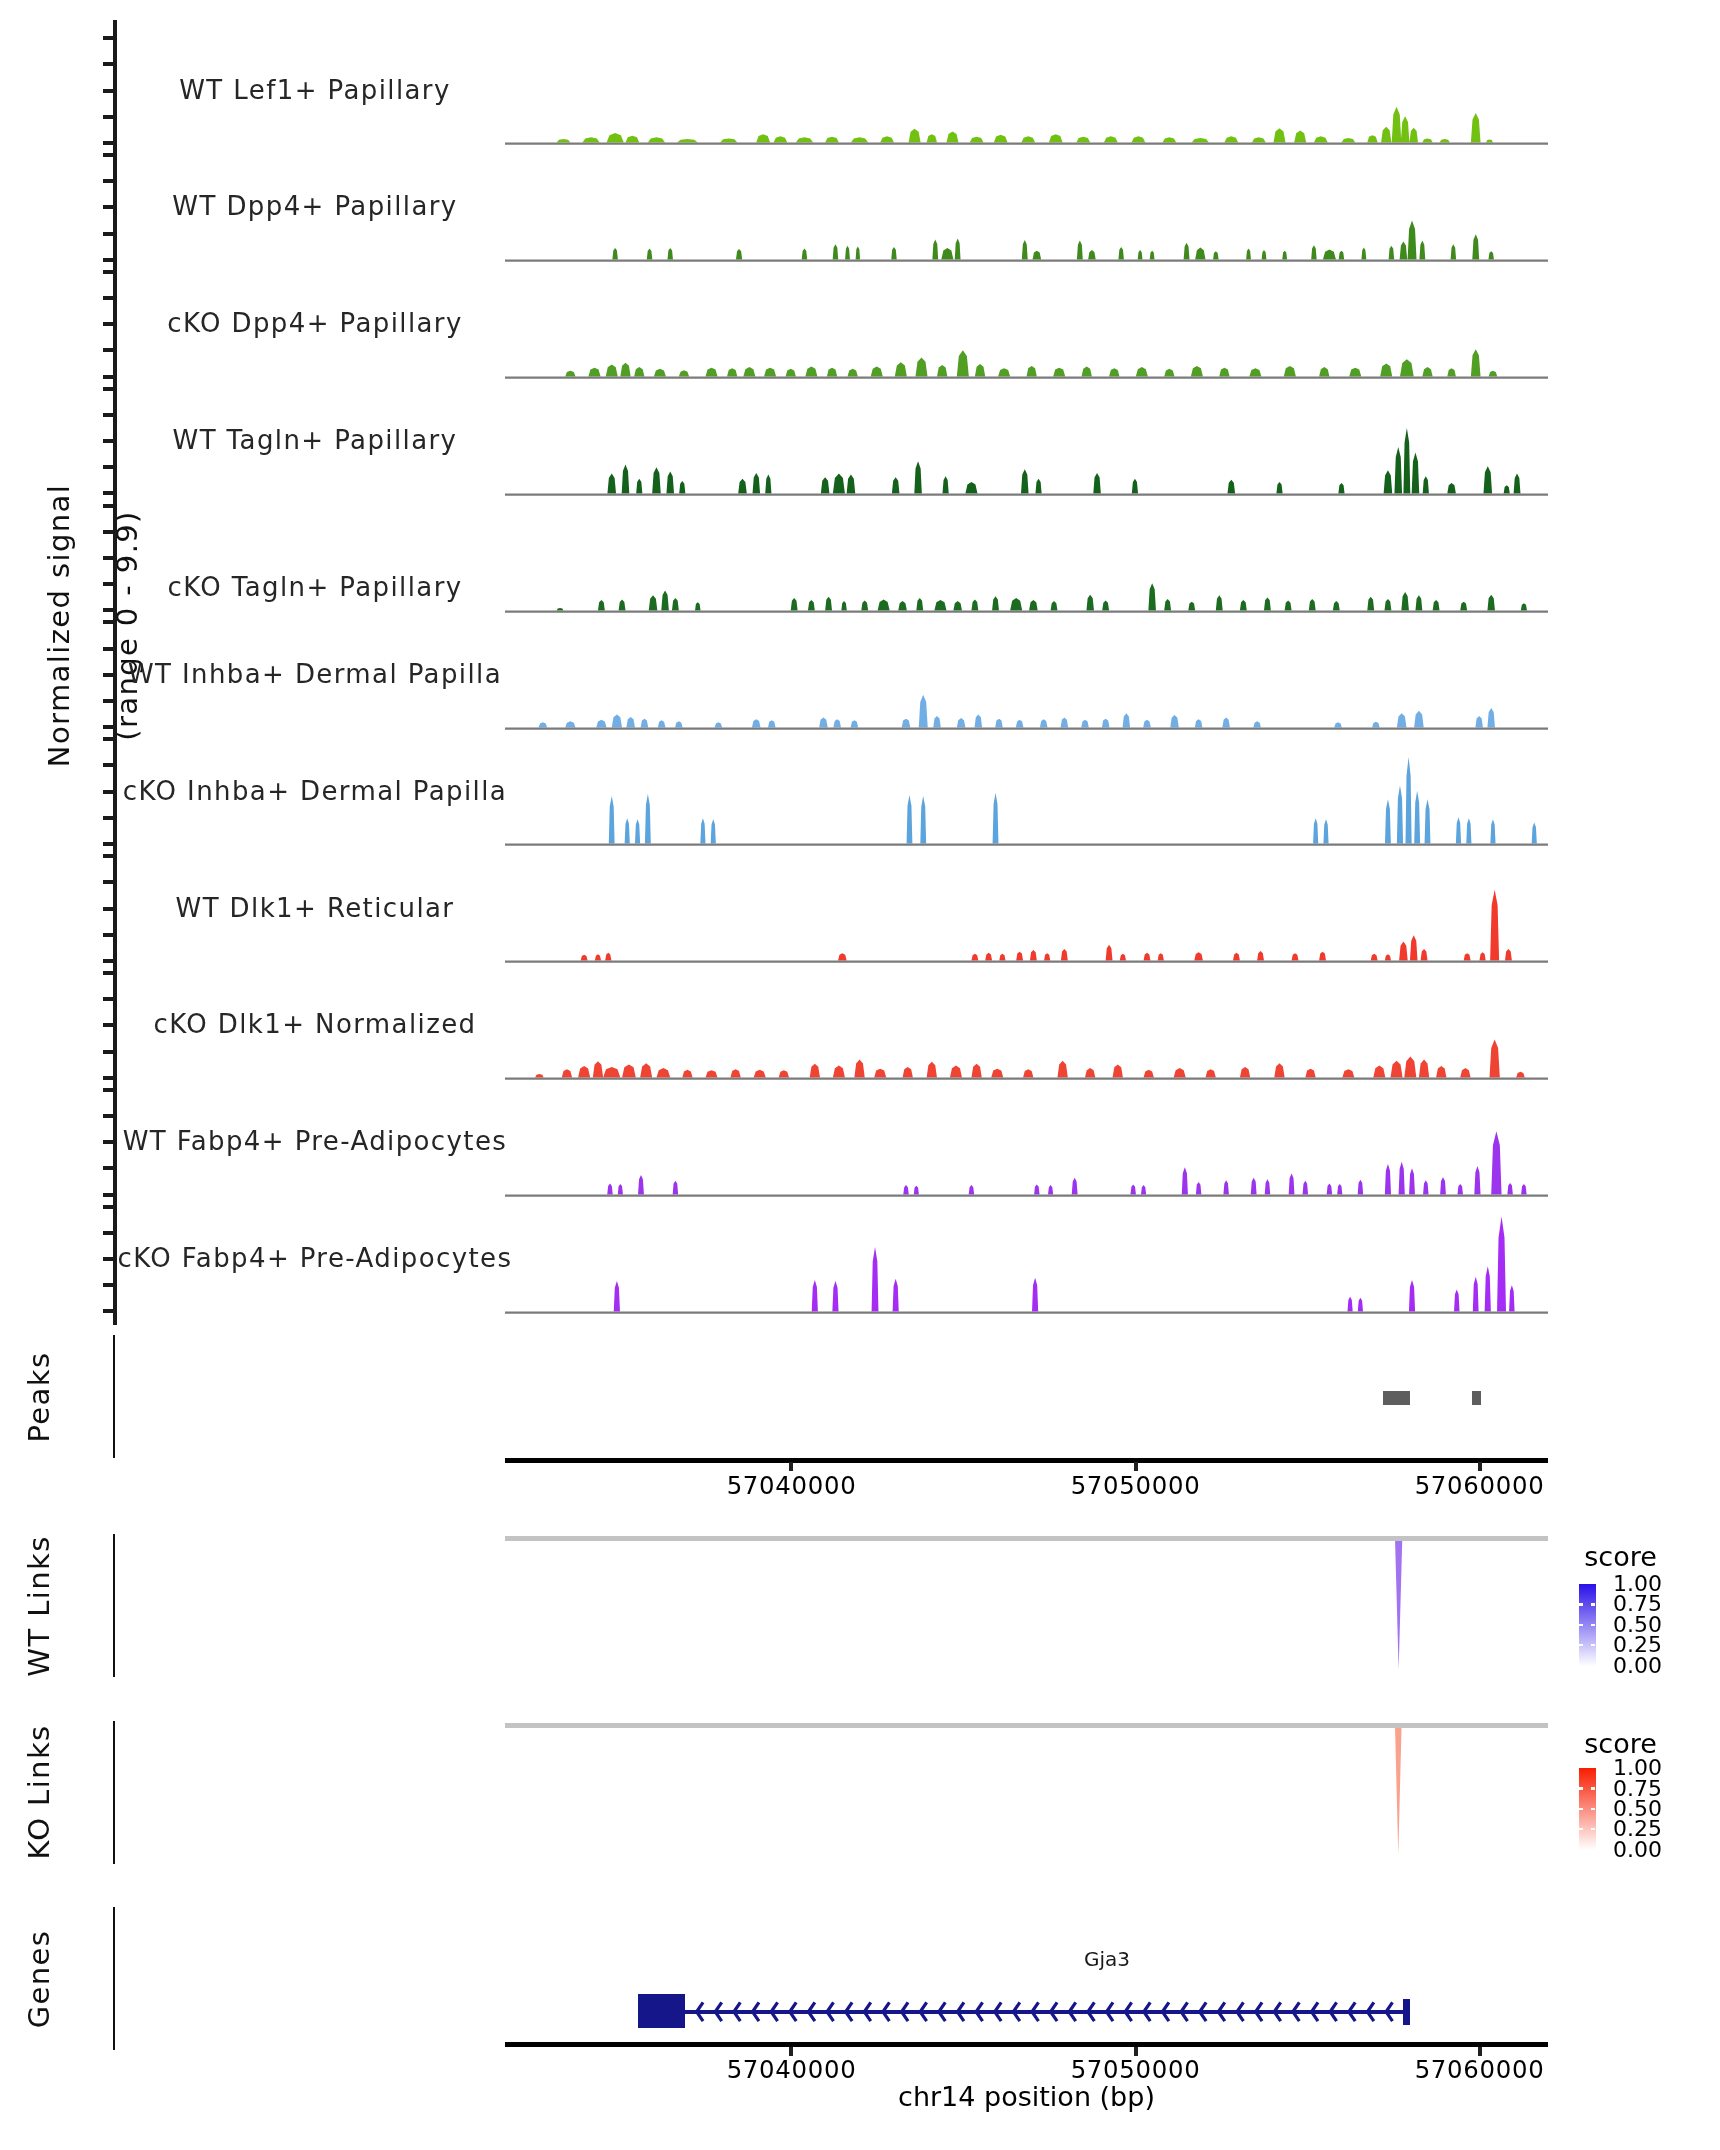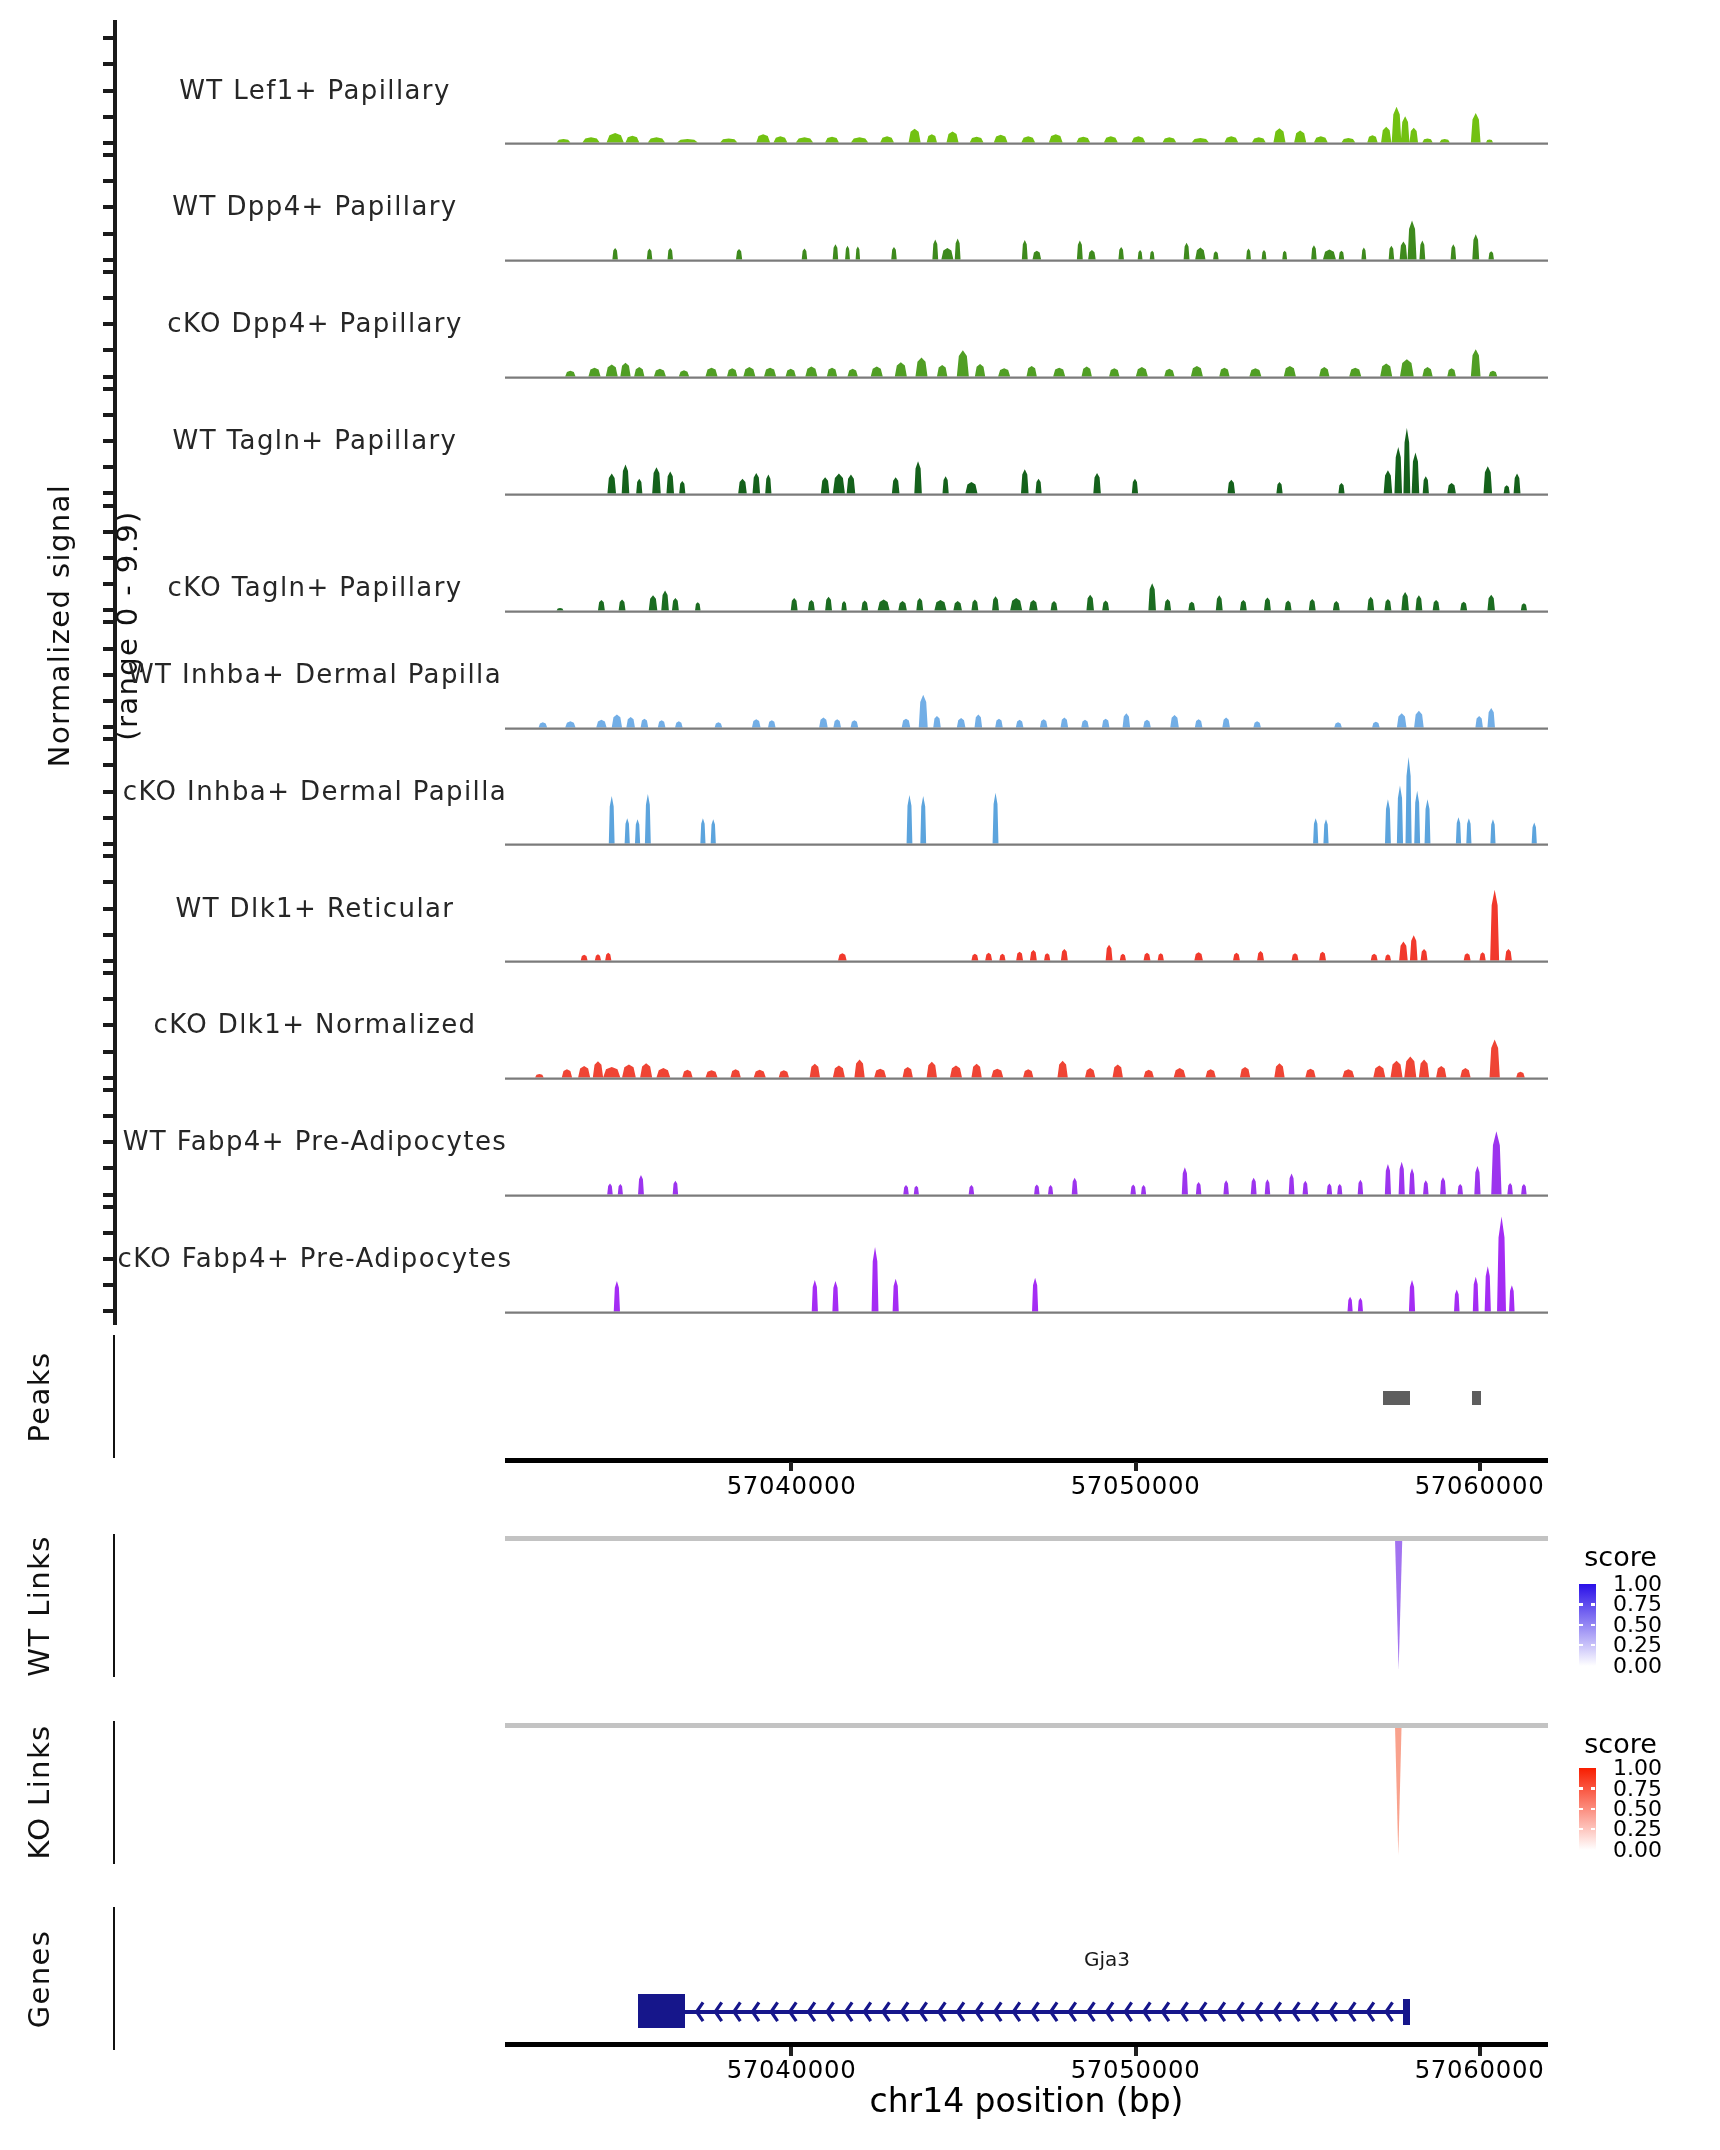--- a/index.html
+++ b/index.html
@@ -11,21 +11,21 @@
   .side-label{position:absolute;text-align:center;transform:rotate(-90deg);
               font-size:29px;color:#111;letter-spacing:1.4px;white-space:pre-line;}
   .bracket{position:absolute;left:113px;width:2.2px;background:#111;}
   .yaxis-line{position:absolute;left:113px;top:20px;width:3.6px;height:1305px;background:#1a1a1a;}
   .ytick{position:absolute;left:103px;width:10px;height:3.6px;background:#1a1a1a;}
   .axis-line{position:absolute;left:505px;width:1043px;height:5px;background:#000;}
   .axis-tick{position:absolute;width:3.6px;height:9.3px;background:#202020;}
   .axis-ticklabel{position:absolute;width:215px;text-align:center;font-size:24.4px;
                   color:#000000;letter-spacing:0.7px;}
   .axis-title{position:absolute;left:505px;width:1043px;text-align:center;
-              font-size:33px;color:#000;}
+              font-size:27px;color:#000;}
   .gray-link-line{position:absolute;left:505px;width:1043px;height:5px;background:#c3c3c3;}
   .peak-rect{position:absolute;background:#5e5e5e;}
   .legend-title{position:absolute;font-size:27px;color:#000;width:143px;text-align:center;}
   .legend-bar{position:absolute;left:1579px;width:16.5px;height:82px;}
   .legend-label{position:absolute;left:1613px;font-size:22px;color:#000;line-height:22px;}
   .legend-dash{position:absolute;width:4.3px;height:2.2px;background:#fff;}
   .gene-name{position:absolute;font-size:20px;color:#1a1a1a;width:215px;text-align:center;}
   svg{position:absolute;display:block;}
 </style>
 </head>

